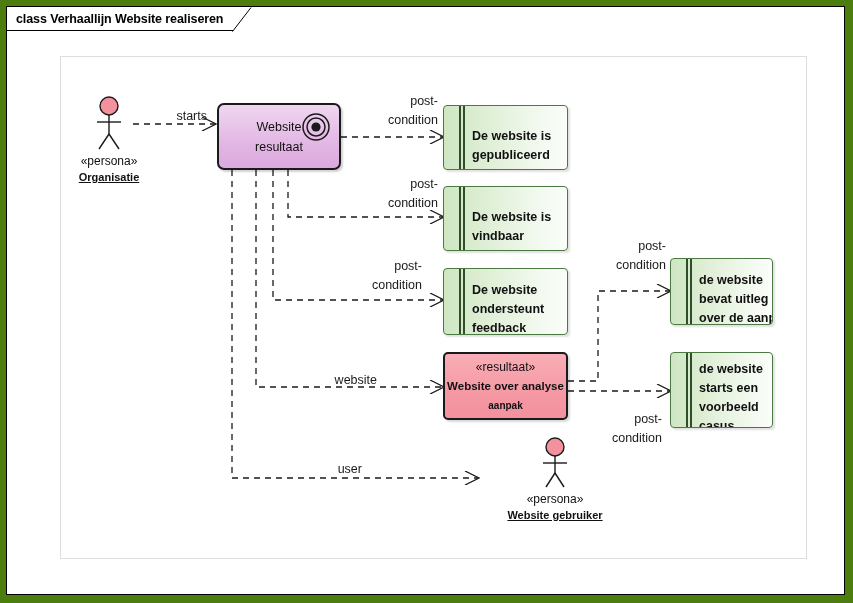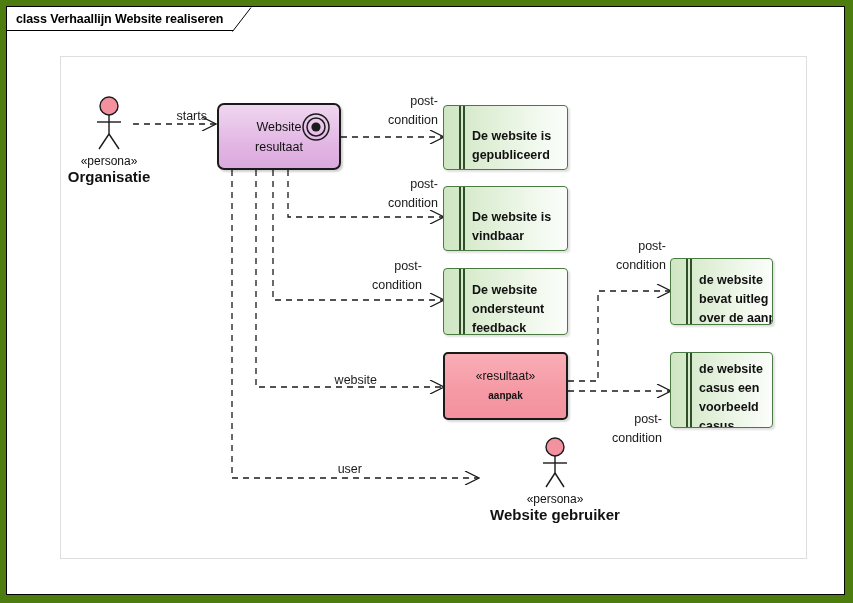--- a/index.html
+++ b/index.html
@@ -184,25 +184,26 @@
   }
   .actor-figure { position: relative; }
   .actor-stereo {
     font-size: 12px;
     color: #111111;
     line-height: 16px;
     white-space: nowrap;
     margin-top: 1px;
   }
   .actor-name {
-    font-size: 15px;
+    font-size: 11px;
     font-weight: bold;
     color: #111111;
     line-height: 16px;
     white-space: nowrap;
+    text-decoration: underline;
   }
 
   
   .edge-label {
     position: absolute;
     z-index: 4;
     font-size: 12.5px;
     color: #1a1a1a;
     line-height: 17px;
     text-align: right;
@@ -297,39 +298,40 @@
     <div class="req-bar b"></div>
     <div class="req-text">
       <span class="req-line">De website</span>
       <span class="req-line">ondersteunt</span>
       <span class="req-line">feedback</span>
     </div>
   </div>
 
   <div class="node result-box" style="left:443px; top:352px; width:125px; height:68px;">
     <span class="result-stereo">«resultaat»</span>
+    <span class="result-line" style="font-size:11.5px;">Website over analyse</span>
     <span class="result-line">aanpak</span>
   </div>
 
   <div class="node req-box" style="left:670px; top:258px; width:103px; height:67px;">
     <div class="req-bar a"></div>
     <div class="req-bar b"></div>
     <div class="req-text">
       <span class="req-line">de website</span>
       <span class="req-line">bevat uitleg</span>
       <span class="req-line">over de aanpak</span>
     </div>
   </div>
 
   <div class="node req-box" style="left:670px; top:352px; width:103px; height:76px;">
     <div class="req-bar a"></div>
     <div class="req-bar b"></div>
     <div class="req-text">
       <span class="req-line">de website</span>
-      <span class="req-line">casus een</span>
+      <span class="req-line">starts een</span>
       <span class="req-line">voorbeeld</span>
       <span class="req-line">casus</span>
     </div>
   </div>
 
   <div class="actor" style="left:475px; top:437px; width:160px;">
     <svg class="actor-figure" width="38" height="53" viewBox="0 0 38 53">
       <circle cx="19" cy="10" r="9" fill="#f3929e" stroke="#1a1a1a" stroke-width="1.4"></circle>
       <line x1="19" y1="19" x2="19" y2="36" stroke="#1a1a1a" stroke-width="1.4"></line>
       <line x1="7" y1="26" x2="31" y2="26" stroke="#1a1a1a" stroke-width="1.4"></line>

